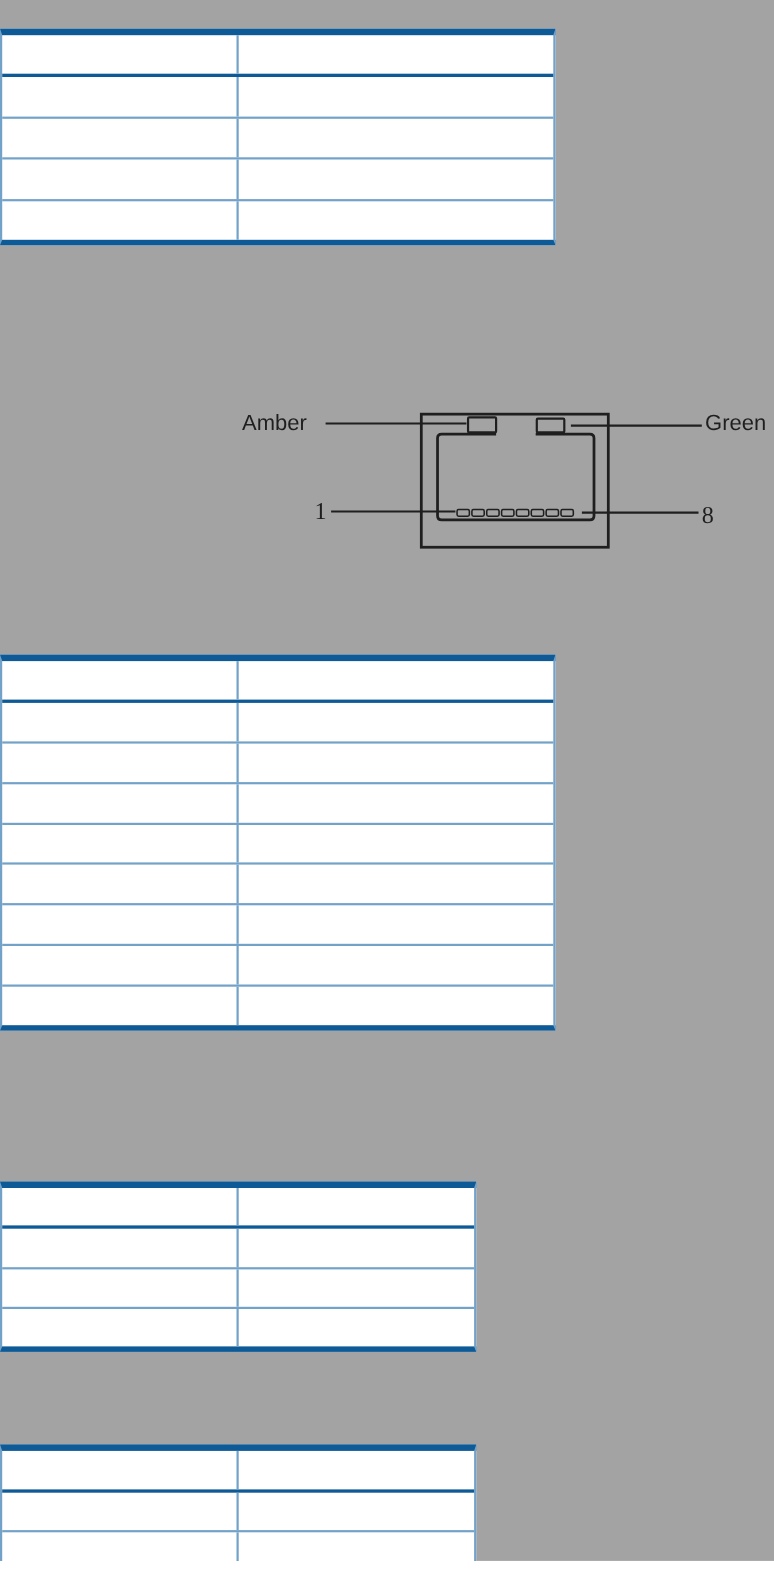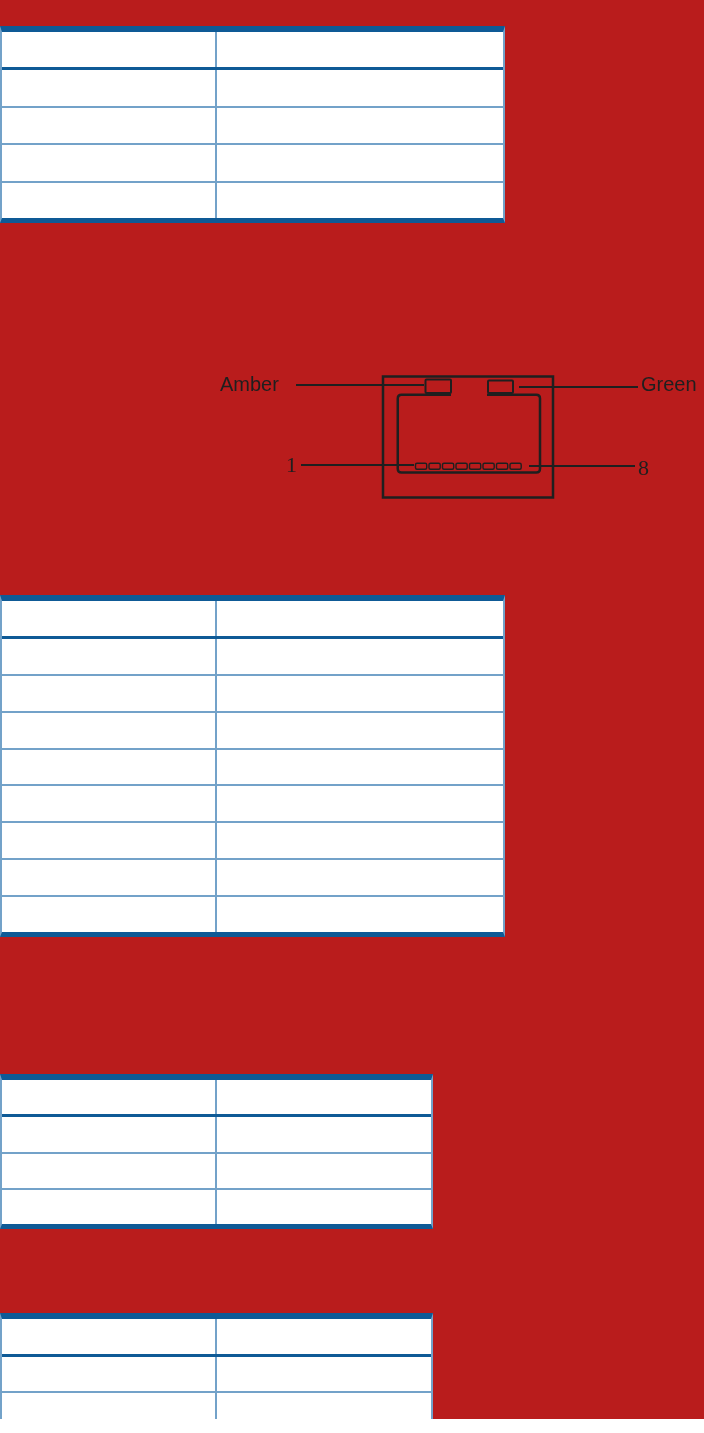--- a/index.html
+++ b/index.html
@@ -6,21 +6,21 @@
     --dk:#0E5A96;
     --lt:#73A2C9;
     --ink:#1f1f1f;
   }
   html,body{margin:0;padding:0;}
   body{background:#ffffff;font-family:"Liberation Sans", sans-serif;}
   .page{
     position:relative;
     width:704px;
     height:1419px;
-    background:#b91c1c;
+    background:#a3a3a3;
     overflow:hidden;
   }
   
   .doc-table{
     position:absolute;
     box-sizing:border-box;
     display:flex;
     flex-direction:column;
     background:#ffffff;
     border-top:6px solid var(--dk);

